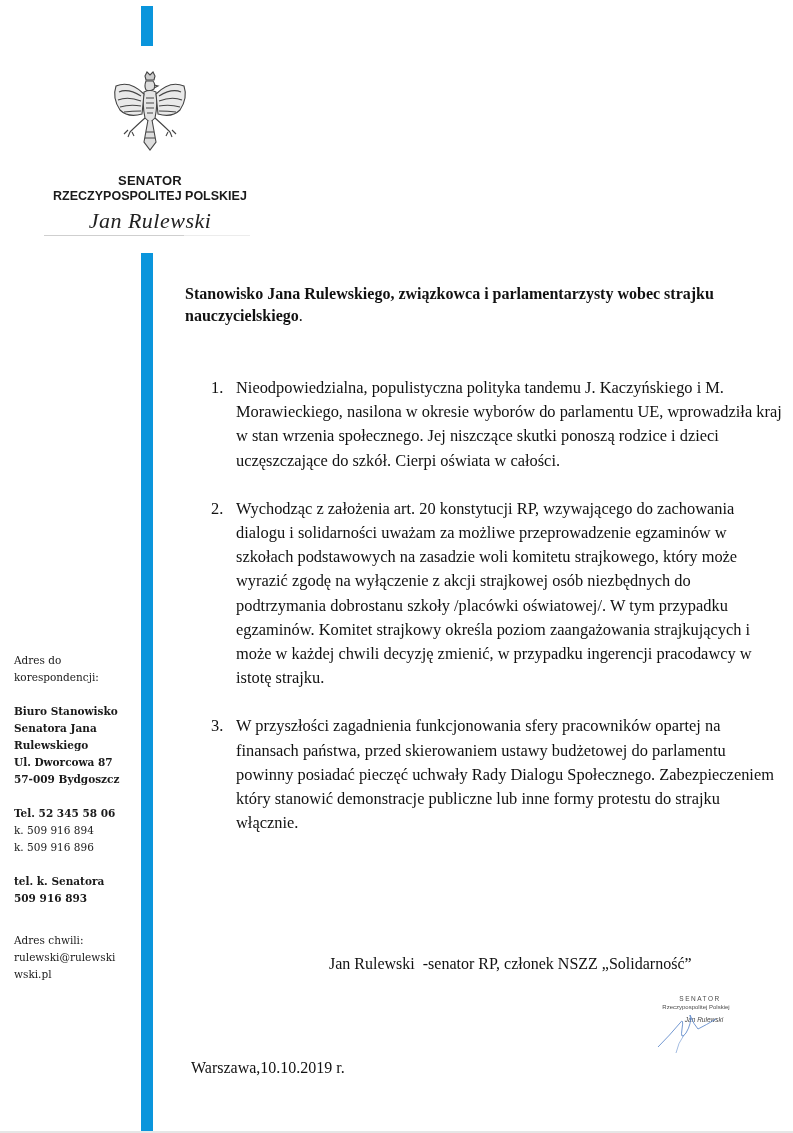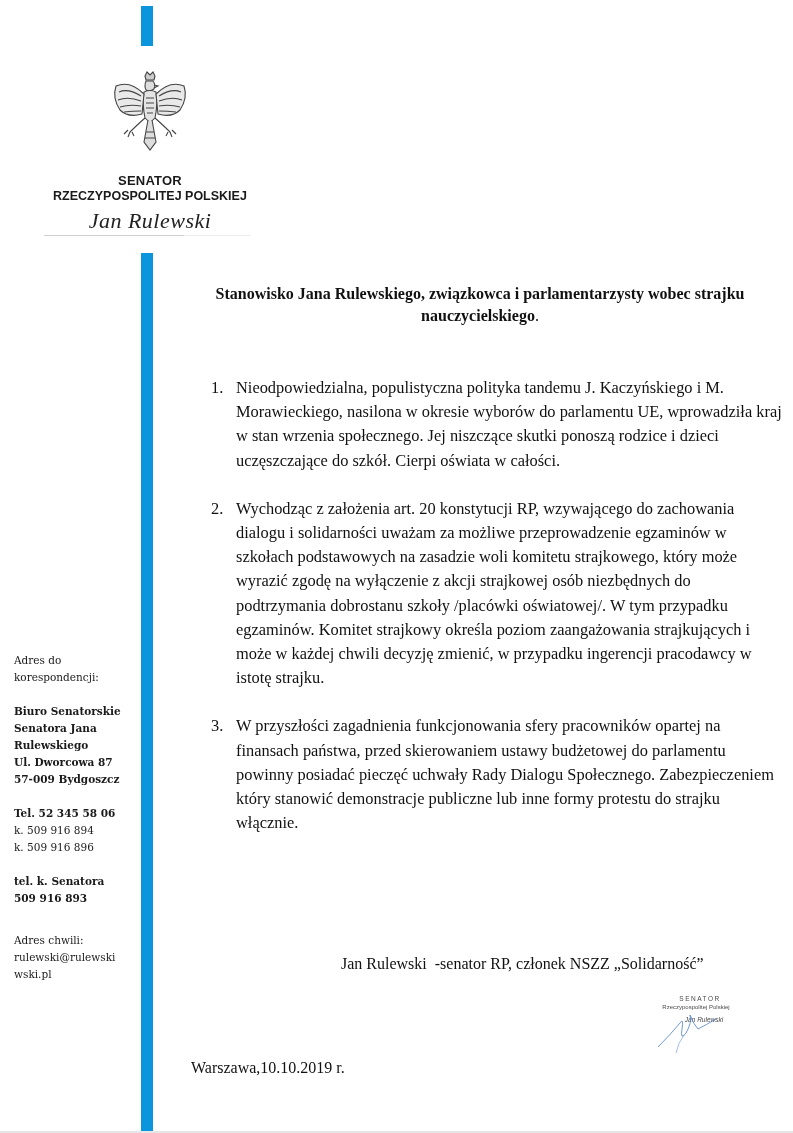--- a/index.html
+++ b/index.html
@@ -102,21 +102,20 @@
     .contact .bold { font-weight: bold; }
     .contact .gap { height: 17px; }
     .contact .gap2 { height: 25px; }
 
     
     .title {
       position: absolute;
       left: 185px;
       top: 283px;
       width: 590px;
-      text-align: center;
       font-size: 16px;
       line-height: 22px;
       font-weight: bold;
     }
     .title .dot { font-weight: normal; }
 
     .list {
       position: absolute;
       left: 212px;
       top: 376px;
@@ -134,21 +133,21 @@
     }
     .list li + li { margin-top: 24px; }
     .list .num {
       position: absolute;
       left: -25px;
       top: 0;
     }
 
     .signature-line {
       position: absolute;
-      left: 341px;
+      left: 329px;
       top: 953px;
       font-size: 16px;
       line-height: 22px;
       white-space: pre;
     }
 
     .stamp {
       position: absolute;
       left: 650px;
       top: 995px;
@@ -207,21 +206,21 @@
   <div class="lh-country">RZECZYPOSPOLITEJ POLSKIEJ</div>
   <div class="lh-name">Jan Rulewski</div>
 </div>
 <div class="lh-rule"></div>
 <div class="lh-rule2"></div>
 
 <div class="contact">
   <div>Adres do</div>
   <div>korespondencji:</div>
   <div class="gap"></div>
-  <div class="bold">Biuro Senatorskie</div>
+  <div class="bold">Biuro Stanowisko</div>
   <div class="bold">Senatora Jana</div>
   <div class="bold">Rulewskiego</div>
   <div class="bold">Ul. Dworcowa 87</div>
   <div class="bold">57-009 Bydgoszcz</div>
   <div class="gap"></div>
   <div class="bold">Tel. 52 345 58 06</div>
   <div>k. 509 916 894</div>
   <div>k. 509 916 896</div>
   <div class="gap"></div>
   <div class="bold">tel. k. Senatora</div>

